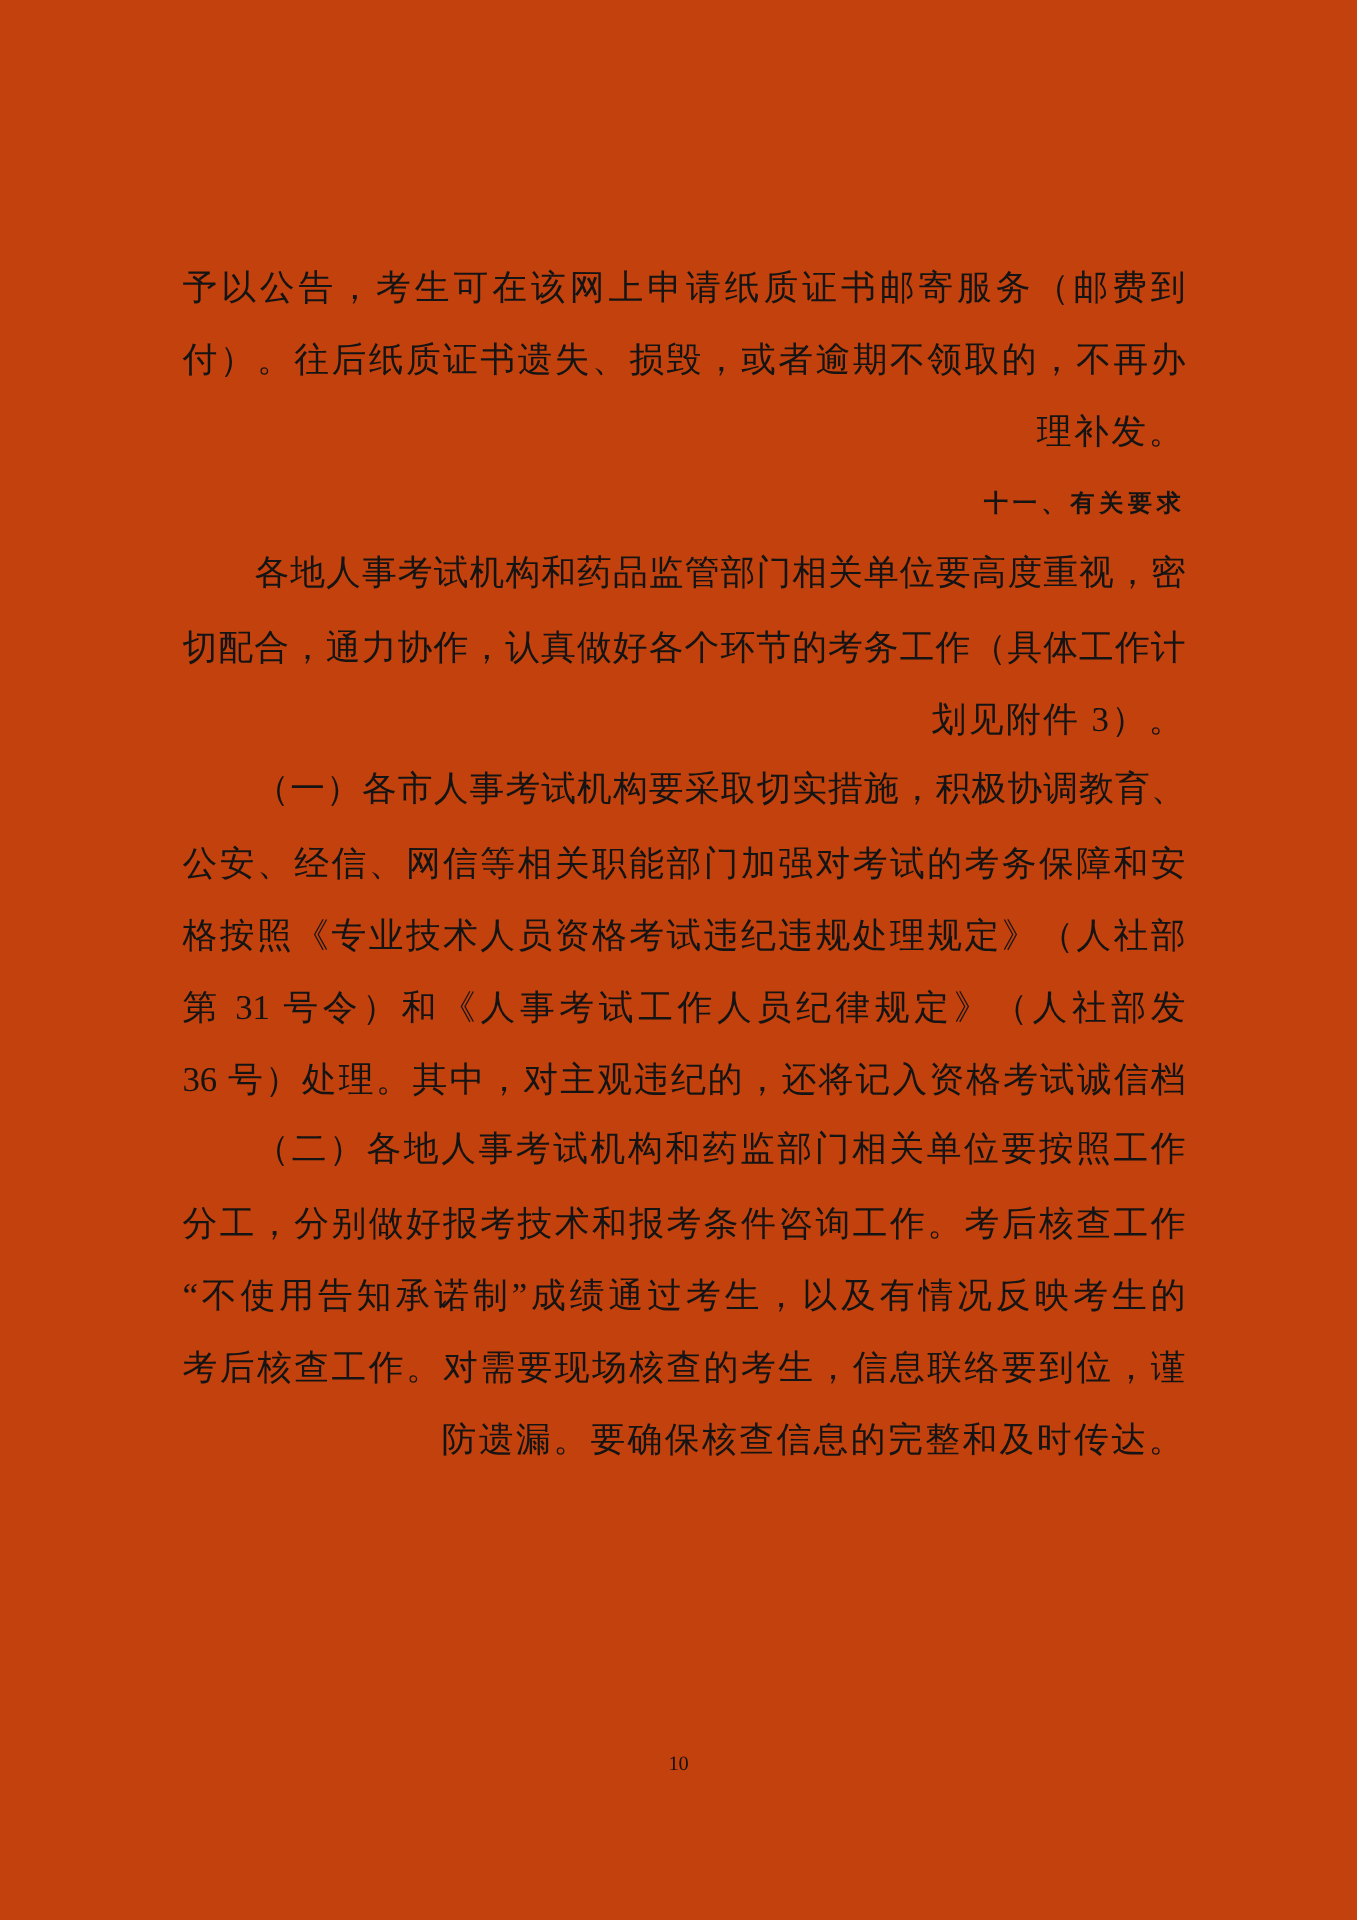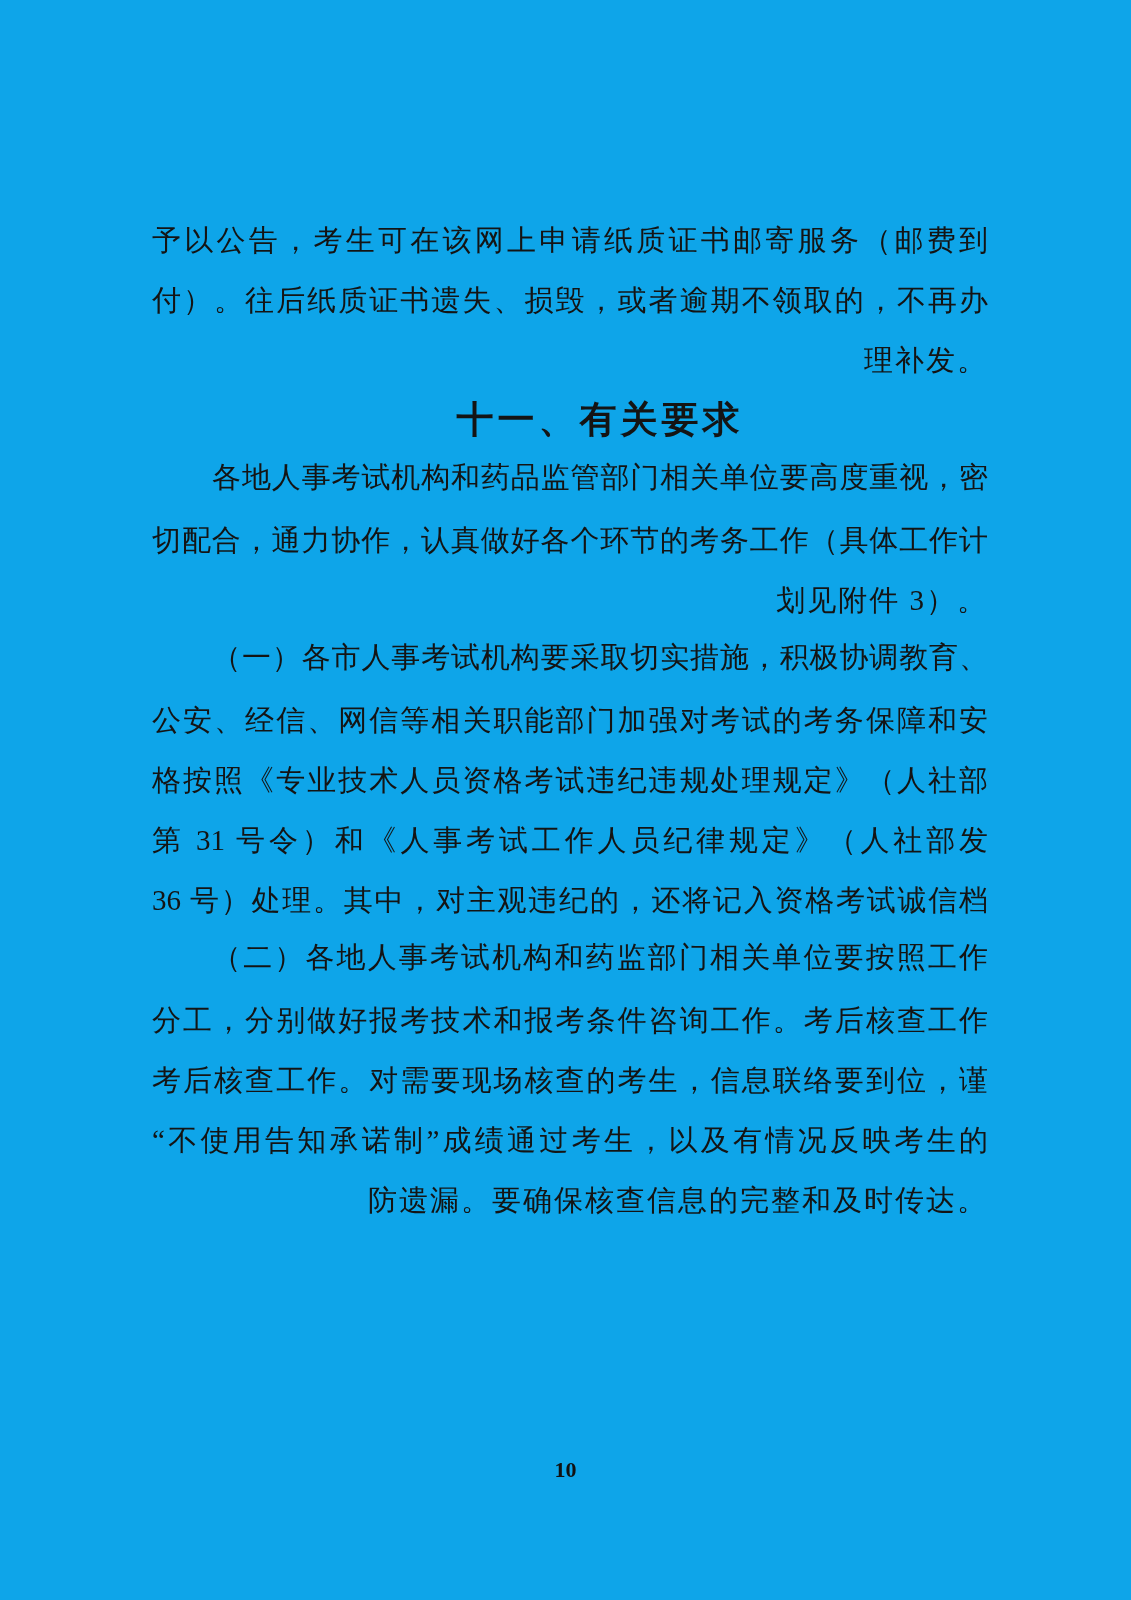--- a/index.html
+++ b/index.html
@@ -11,21 +11,21 @@
     width: 1131px;
     height: 1600px;
     overflow: hidden;
     font-family: "Liberation Serif", "DejaVu Serif", serif;
     color: #141414;
   }
   .page {
     position: relative;
     width: 1131px;
     height: 1600px;
-    background: #0ea5e9;
+    background: #c2410c;
   }
   .body-text {
     position: absolute;
     left: 152px;
     top: 210px;
     width: 836px;
   }
   .line {
     height: 60px;
     line-height: 60px;
@@ -42,36 +42,35 @@
     text-align: right;
     letter-spacing: 2px;
   }
   .indent {
     text-indent: 60px;
     font-family: Liberation Mono, monospace;
   }
   .heading {
     font-family: "Liberation Sans", "DejaVu Sans", sans-serif;
     font-weight: 700;
-    font-size: 37px;
+    font-size: 20px;
     letter-spacing: 4px;
-    text-align: center;
+    text-align: right;
   }
   .footer {
     position: absolute;
     top: 1455px;
     left: 0;
     width: 1131px;
     text-align: center;
   }
   .page-number {
-    font-size: 22px;
+    font-size: 17px;
     line-height: 30px;
     color: #111111;
-    font-weight: bold;
   }
 </style>
 </head>
 <body>
 
 <div class="page">
   <div class="body-text">
 
     <div>
       <div class="line just">予以公告，考生可在该网上申请纸质证书邮寄服务（邮费到</div>
@@ -91,22 +90,22 @@
       <div class="line just indent">（一）各市人事考试机构要采取切实措施，积极协调教育、</div>
       <div class="line just">公安、经信、网信等相关职能部门加强对考试的考务保障和安</div>
       <div class="line just">格按照《专业技术人员资格考试违纪违规处理规定》（人社部</div>
       <div class="line just">第 31 号令）和《人事考试工作人员纪律规定》（人社部发〔2013〕</div>
       <div class="line just">36 号）处理。其中，对主观违纪的，还将记入资格考试诚信档</div>
     </div>
 
     <div>
       <div class="line just indent">（二）各地人事考试机构和药监部门相关单位要按照工作</div>
       <div class="line just">分工，分别做好报考技术和报考条件咨询工作。考后核查工作</div>
+      <div class="line just">“不使用告知承诺制”成绩通过考生，以及有情况反映考生的</div>
       <div class="line just">考后核查工作。对需要现场核查的考生，信息联络要到位，谨</div>
-      <div class="line just">“不使用告知承诺制”成绩通过考生，以及有情况反映考生的</div>
       <div class="line short">防遗漏。要确保核查信息的完整和及时传达。</div>
     </div>
 
   </div>
 
   <div class="footer">
     <span class="page-number">10</span>
   </div>
 </div>
 

